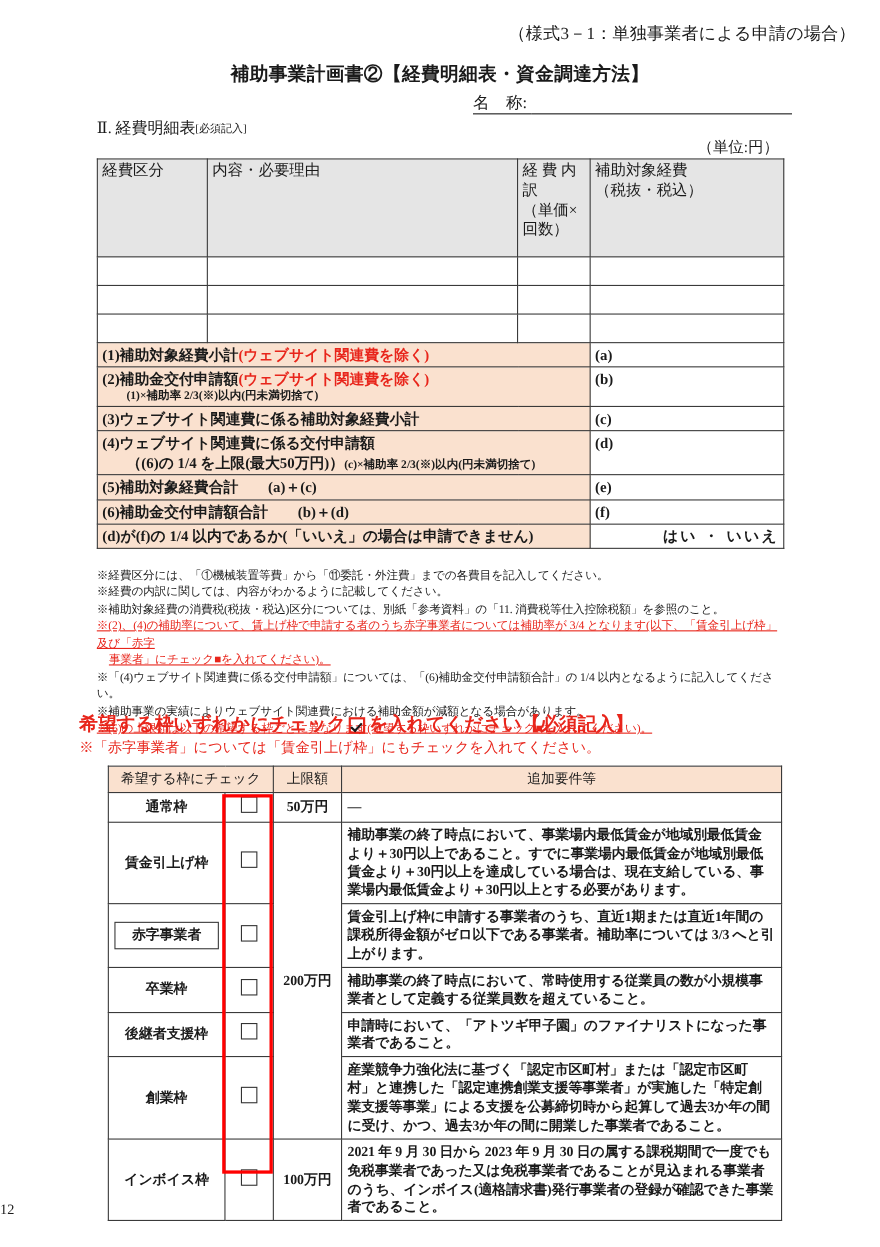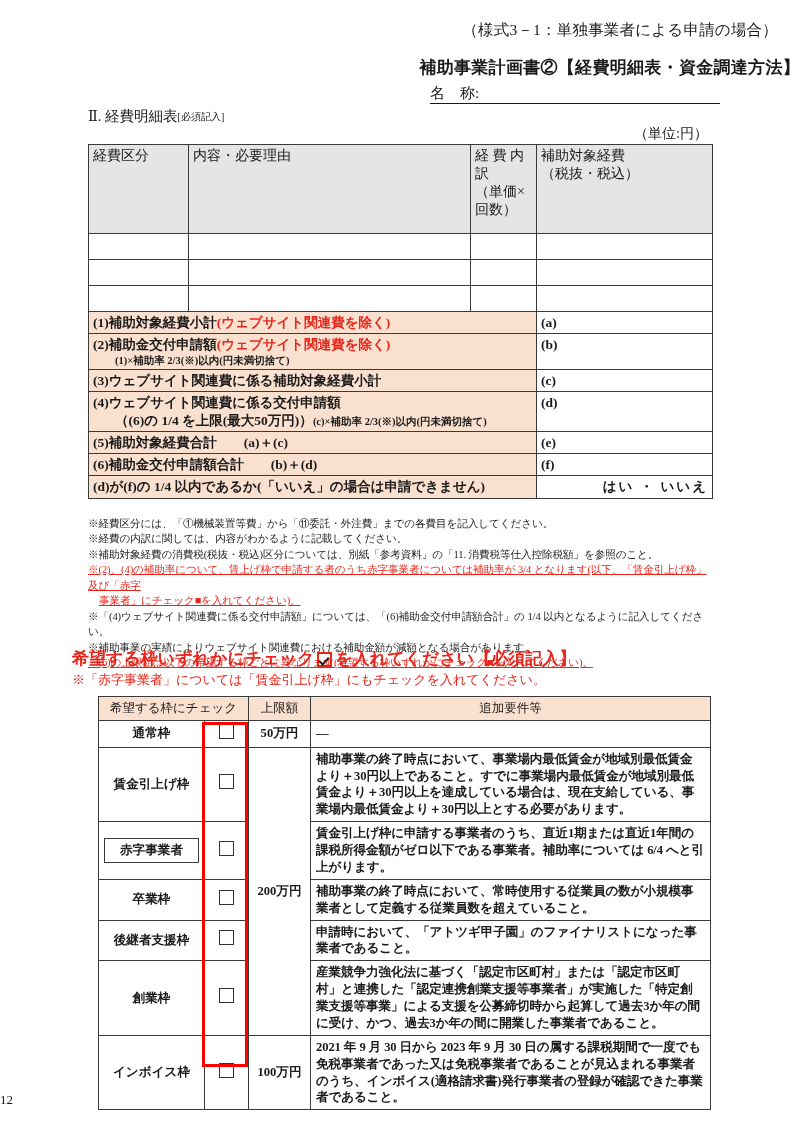--- a/index.html
+++ b/index.html
@@ -30,21 +30,21 @@
     right: 22px;
     font-size: 15.5px;
     letter-spacing: 0.2px;
     white-space: nowrap;
   }
   .doc-title {
     position: absolute;
     top: 56px;
     left: 0;
     width: 800px;
-    text-align: right;
+    text-align: center;
     font-size: 17px;
     font-weight: 600;
     letter-spacing: 0.3px;
   }
   .name-row {
     position: absolute;
     top: 84px;
     left: 430px;
     width: 290px;
     display: flex;
@@ -423,21 +423,21 @@
       <td class="chk-cell"><span class="cb"></span></td>
       <td class="limit-cell" rowspan="5">200万円</td>
       <td class="req-cell">補助事業の終了時点において、事業場内最低賃金が地域別最低賃金より＋30円以上であること。すでに事業場内最低賃金が地域別最低賃金より＋30円以上を達成している場合は、現在支給している、事業場内最低賃金より＋30円以上とする必要があります。</td>
     </tr>
 
     <tr>
       <td class="name-cell indent">
             <span class="name-inner">赤字事業者</span>
           </td>
       <td class="chk-cell"><span class="cb"></span></td>
-      <td class="req-cell">賃金引上げ枠に申請する事業者のうち、直近1期または直近1年間の課税所得金額がゼロ以下である事業者。補助率については 6/4 へと引上がります。</td>
+      <td class="req-cell">賃金引上げ枠に申請する事業者のうち、直近1期または直近1年間の課税所得金額がゼロ以下である事業者。補助率については 3/3 へと引上がります。</td>
     </tr>
 
     <tr>
       <td class="name-cell">卒業枠</td>
       <td class="chk-cell"><span class="cb"></span></td>
       <td class="req-cell">補助事業の終了時点において、常時使用する従業員の数が小規模事業者として定義する従業員数を超えていること。</td>
     </tr>
 
     <tr>
       <td class="name-cell">後継者支援枠</td>

